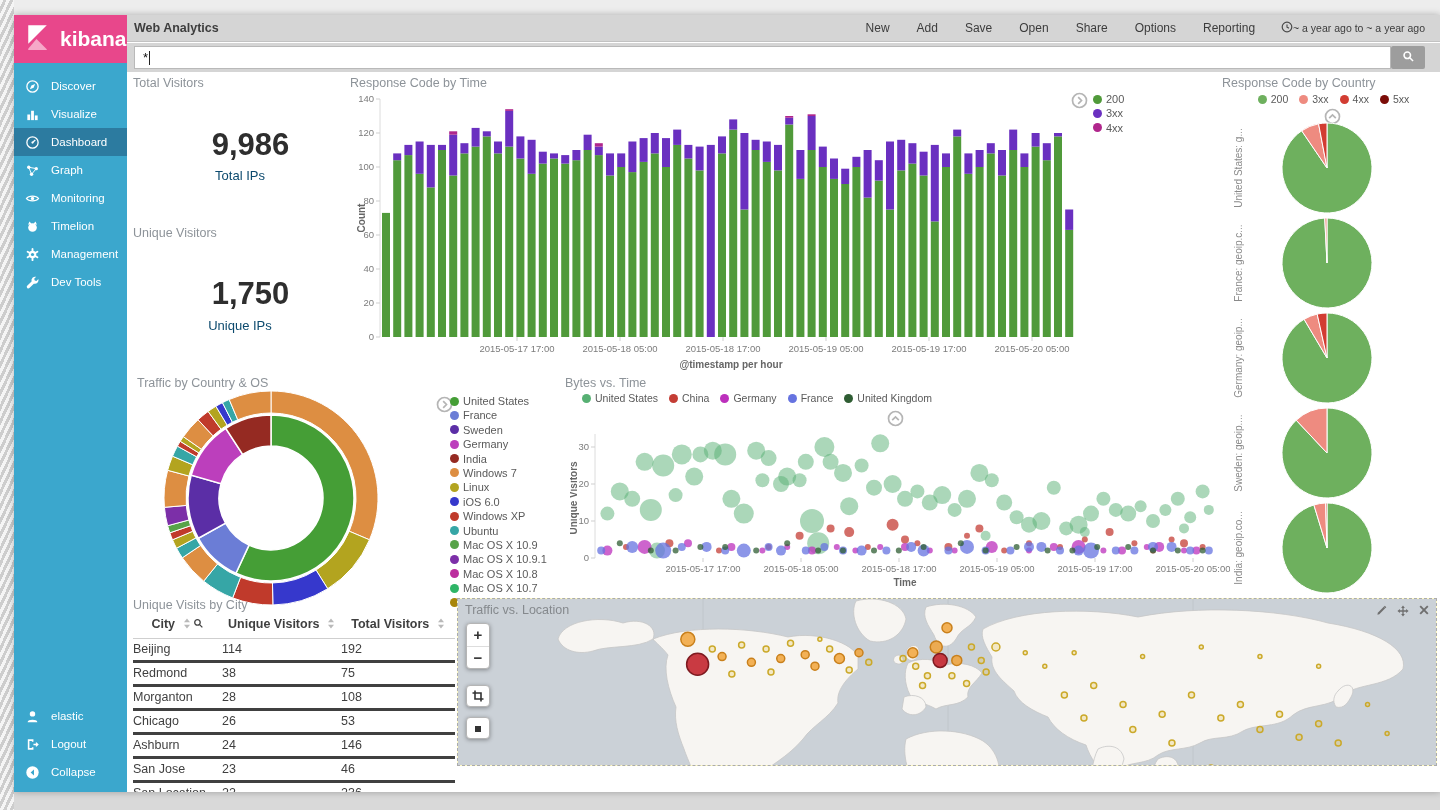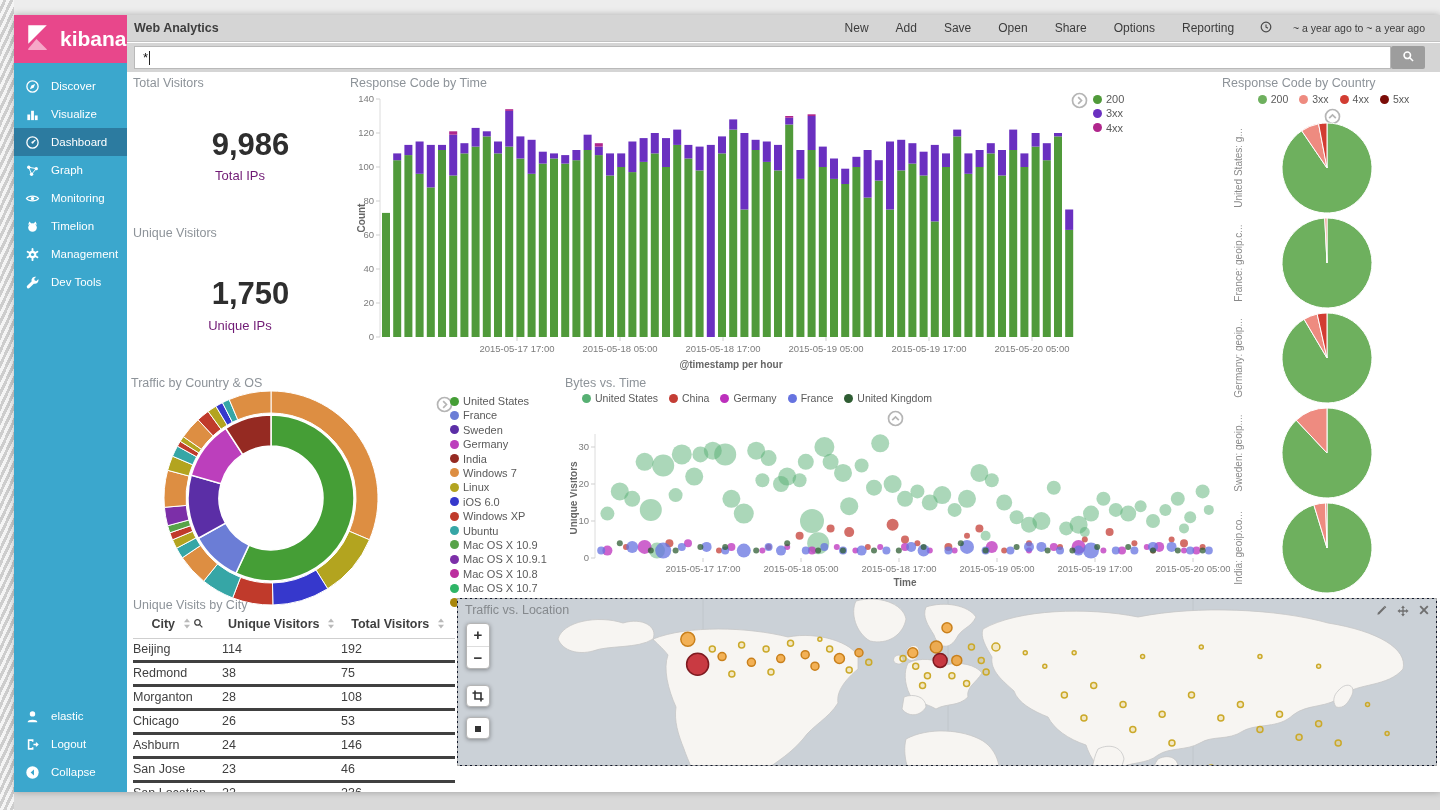--- a/index.html
+++ b/index.html
@@ -31,54 +31,54 @@
   .nav-item .ni { width:15px; height:15px; flex:0 0 15px; display:inline-flex; }
   .nav-item .ni svg { width:15px; height:15px; }
   .side-footer { position:absolute; left:0; bottom:6px; width:100%; }
 
   
   .topbar { position:absolute; left:113px; top:0; right:0; height:27px; background:#D5D5D5;
     border-bottom:1px solid #c2c2c2; display:flex; align-items:center; padding:0 15px 0 7px; }
   .tb-title { font-weight:700; font-size:12.5px; color:#3e3e3e; white-space:nowrap; }
   .tb-menu { display:flex; gap:27px; margin-left:auto; font-size:12px; color:#3c3c3c; }
   .tb-menu span { cursor:pointer; }
-  .tb-time { display:flex; align-items:center; gap:21px; margin-left:26px; font-size:10.5px; color:#3c3c3c; cursor:pointer; white-space:nowrap; }
+  .tb-time { display:flex; align-items:center; gap:0; margin-left:26px; font-size:10.5px; color:#3c3c3c; cursor:pointer; white-space:nowrap; }
   .searchrow { position:absolute; left:113px; top:28px; right:0; height:29px; background:#D5D5D5; }
   .searchbox { position:absolute; left:7px; top:3px; right:49px; height:23px; background:#fff;
     border:1px solid #b9b9b9; font-size:13px; color:#111; padding:0 8px; display:flex; align-items:center; cursor:text; }
   .caret { width:1px; height:14px; background:#222; margin-left:1px; }
   .searchbtn { position:absolute; right:15px; top:3px; width:34px; height:23px; background:#9D9D9D;
     border:none; border-radius:2px; display:flex; align-items:center; justify-content:center; cursor:pointer; }
   .searchbtn svg { width:13px; height:13px; }
 
   
   .content { position:absolute; left:113px; top:57px; width:1313px; height:720px; background:#fff; overflow:hidden; }
   .ptitle { position:absolute; font-size:12.5px; color:#8d9399; white-space:nowrap; }
   .metric-value { position:absolute; width:226px; text-align:center; font-size:31px; font-weight:700; color:#2e2e2e;padding-left:21px; }
-  .metric-label { position:absolute; width:226px; text-align:center; font-size:13px; color:#701a75; }
+  .metric-label { position:absolute; width:226px; text-align:center; font-size:13px; color:#0c4a6e; }
 
   .legend-v { position:absolute; display:flex; flex-direction:column; gap:2.4px; font-size:11px; color:#5a5a5a; }
   .legend-h { position:absolute; display:flex; gap:11px; font-size:10.5px; color:#5a5a5a; justify-content:center; }
   .li { display:flex; align-items:center; gap:4px; cursor:pointer; white-space:nowrap; }
   .dot { width:9px; height:9px; border-radius:50%; flex:0 0 9px; }
   .circle-btn { position:absolute; width:17px; height:17px; cursor:pointer; }
   .circle-btn svg { width:17px; height:17px; }
 
   svg text { font-size:9.5px; fill:#7c7c7c; }
   svg text.axlab { font-weight:700; fill:#666; font-size:10px; }
   svg text.rotlab { font-size:10px; fill:#8a8a8a; }
 
   
   table.city { position:absolute; left:6px; top:542px; width:322px; font-size:12.5px; color:#3f3f3f; border-collapse:collapse; }
   table.city th { text-align:center; font-weight:700; border-bottom:1px solid #cfcfcf; padding:3px 0 6px; cursor:pointer;margin-left:36px; }
   table.city th .hicons { display:inline-flex; align-items:center; gap:2px; margin-left:4px; vertical-align:-1px; }
   table.city td { border-bottom:3px solid #404040; padding:3px 0 4px; }
 
   
-  .map { position:absolute; left:330px; top:526px; width:980px; height:168px; border:1px dashed #ababab; overflow:hidden; background:#0f172a; }
+  .map { position:absolute; left:330px; top:526px; width:980px; height:168px; border:1px dashed #ababab; overflow:hidden; background:#fef9c3; }
   .map svg.world { position:absolute; left:0; top:0; width:978px; height:192px; }
   .map-title { position:absolute; left:7px; top:4px; font-size:12.5px; color:#85898d; z-index:3; }
   .map-actions { position:absolute; right:7px; top:6px; display:flex; gap:10px; z-index:3; }
   .map-actions span { cursor:pointer; display:inline-flex; }
   .mapctl { position:absolute; z-index:3; left:8px; width:24px; background:#fff; border:1px solid #b5b5b5;
     border-radius:4px; box-shadow:0 1px 4px rgba(0,0,0,.35); text-align:center; cursor:pointer; color:#333; }
   .mc-btn { height:22px; line-height:21px; font-size:15px; font-weight:700; }
   .mc-btn + .mc-btn { border-top:1px solid #ddd; }
   .mapctl.sq { height:22px; line-height:22px; }
 </style>
@@ -481,21 +481,21 @@
         <text x="12" y="241" text-anchor="middle" class="rotlab" transform="rotate(-90 12 241)">Germany: geoip...</text>
         <path d="M97,336 L97,291 A45,45 0 1 1 66.19538023320902,303.1964117660365 Z" fill="#6EB05E" stroke="#fff" stroke-width="1"></path>
         <path d="M97,336 L66.19538023320902,303.1964117660365 A45,45 0 0 1 96.99999999999999,291 Z" fill="#EE8B80" stroke="#fff" stroke-width="1"></path>
         <text x="12" y="336" text-anchor="middle" class="rotlab" transform="rotate(-90 12 336)">Sweden: geoip....</text>
         <path d="M97,431 L97,386 A45,45 0 1 1 83.90337249272774,387.9479576798526 Z" fill="#6EB05E" stroke="#fff" stroke-width="1"></path>
         <path d="M97,431 L83.90337249272774,387.9479576798526 A45,45 0 0 1 95.58651584148423,386.02220478354207 Z" fill="#EE8B80" stroke="#fff" stroke-width="1"></path>
         <path d="M97,431 L95.58651584148423,386.02220478354207 A45,45 0 0 1 96.99999999999999,386 Z" fill="#D23C32" stroke="#fff" stroke-width="1"></path>
         <text x="12" y="431" text-anchor="middle" class="rotlab" transform="rotate(-90 12 431)">India: geoip.co...</text>
       </svg>
 
-    <div class="ptitle" style="left:4px; top:304px;">Traffic by Country &amp; OS</div>
+    <div class="ptitle" style="left:10px; top:304px;">Traffic by Country &amp; OS</div>
     <svg id="donut-svg" style="position:absolute; left:13px; top:315px;" width="260" height="222">
         <path d="M131,28 A83,83 0 1 1 95.92268427552196,186.22354632404193 L109.02385038948364,158.1280049259058 A52,52 0 1 0 131,59 Z" fill="#459E36" stroke="#fff" stroke-width="1.5"></path>
         <path d="M95.92268427552196,186.22354632404193 A83,83 0 0 1 58.40656430743013,151.23919848044596 L85.51977522875141,136.21010025280953 A52,52 0 0 0 109.02385038948364,158.1280049259058 Z" fill="#6B7DD6" stroke="#fff" stroke-width="1.5"></path>
         <path d="M58.40656430743013,151.23919848044596 A83,83 0 0 1 51.215279237119546,88.12209946718906 L81.01439181120742,96.66685749751603 A52,52 0 0 0 85.51977522875141,136.21010025280953 Z" fill="#5B2EA6" stroke="#fff" stroke-width="1.5"></path>
         <path d="M51.215279237119546,88.12209946718906 A83,83 0 0 1 85.79496009375276,41.3903428605298 L102.67877017921859,67.38913046683794 A52,52 0 0 0 81.01439181120742,96.66685749751603 Z" fill="#BC3FBC" stroke="#fff" stroke-width="1.5"></path>
         <path d="M85.79496009375276,41.3903428605298 A83,83 0 0 1 130.99999999999997,28 L131,59 A52,52 0 0 0 102.67877017921859,67.38913046683794 Z" fill="#952A22" stroke="#fff" stroke-width="1.5"></path>
         <path d="M131,4 A107,107 0 0 1 229.4940193194111,152.8082307483523 L209.24291254345744,144.21214592158827 A85,85 0 0 0 131,26 Z" fill="#DD8E42" stroke="#fff" stroke-width="1"></path>
         <path d="M229.4940193194111,152.8082307483523 A107,107 0 0 1 187.7013612729529,201.74114628873758 L176.04313745982242,183.0840881732962 A85,85 0 0 0 209.24291254345744,144.21214592158827 Z" fill="#B3A41F" stroke="#fff" stroke-width="1"></path>
         <path d="M187.7013612729529,201.74114628873758 A107,107 0 0 1 132.86740748878933,217.98370338173385 L132.4834545471691,195.98705408829326 A85,85 0 0 0 176.04313745982242,183.0840881732962 Z" fill="#3638CC" stroke="#fff" stroke-width="1"></path>
         <path d="M132.86740748878933,217.98370338173385 A107,107 0 0 1 92.65462939865284,210.89310563520058 L100.53872428864946,190.35433625226216 A85,85 0 0 0 132.4834545471691,195.98705408829326 Z" fill="#C03A2B" stroke="#fff" stroke-width="1"></path>

